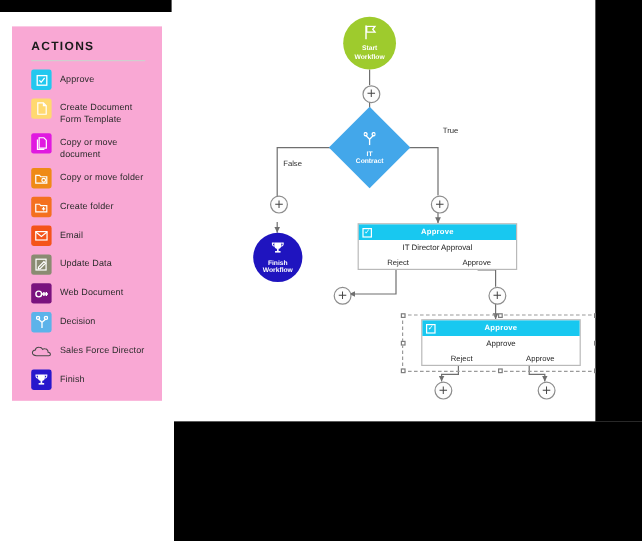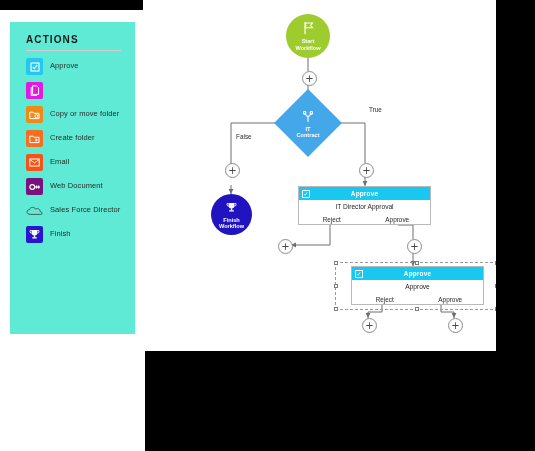--- a/index.html
+++ b/index.html
@@ -11,21 +11,21 @@
   }
 
   
   #top-black-bar{position:absolute;left:0;top:0;width:143px;height:10px;background:#000;}
   #bottom-black-area{position:absolute;left:145px;top:351px;width:390px;height:100px;background:#000;}
   #right-black-area{position:absolute;left:496px;top:0px;width:39px;height:351px;background:#000;}
 
   
   #actions-panel{
     position:absolute;left:10px;top:22px;width:125px;height:312px;
-    background:#5eead4;
+    background:#f9a8d4;
   }
   #actions-title{
     position:absolute;left:16px;top:12px;
     font-size:10px;font-weight:bold;letter-spacing:1.1px;color:#1b1b1b;
   }
   #actions-divider{
     position:absolute;left:16px;top:28px;width:95px;height:1px;background:#cfcfcf;
   }
   #actions-list{position:absolute;left:0;top:36px;width:125px;}
   .action-item{
@@ -132,26 +132,36 @@
       <div class="action-item">
         <span class="action-icon" style="background: rgb(34, 200, 239);">
           <svg width="10" height="10" viewBox="0 0 10 10">
             <rect x="1" y="1" width="8" height="8" stroke="#fff" stroke-width="1.1" fill="none"></rect>
             <path d="M2.8,5 L4.3,6.6 L7.2,2.9" stroke="#fff" stroke-width="1.1" fill="none"></path>
           </svg>
         </span>
         <span class="action-label">Approve</span>
       </div>
       <div class="action-item">
+        <span class="action-icon" style="background: rgb(255, 217, 112);">
+          <svg width="10" height="11" viewBox="0 0 10 11">
+            <path d="M1.5,0.8 L6.2,0.8 L8.5,3.1 L8.5,10.2 L1.5,10.2 Z" stroke="#fff" stroke-width="1" fill="none"></path>
+            <path d="M6.2,0.8 L6.2,3.1 L8.5,3.1" stroke="#fff" stroke-width="1" fill="none"></path>
+          </svg>
+        </span>
+        <span class="action-label">Create Document Form Template</span>
+      </div>
+      <div class="action-item">
         <span class="action-icon" style="background: rgb(224, 26, 224);">
           <svg width="10" height="11" viewBox="0 0 10 11">
             <path d="M2.6,0.8 L6.6,0.8 L8.6,2.8 L8.6,9.4 L2.6,9.4 Z" stroke="#fff" stroke-width="1" fill="none"></path>
             <path d="M1.2,2.2 L1.2,10.4 L7,10.4" stroke="#fff" stroke-width="1" fill="none"></path>
           </svg>
         </span>
+        <span class="action-label">Copy or move document</span>
       </div>
       <div class="action-item">
         <span class="action-icon" style="background: rgb(239, 138, 22);">
           <svg width="11" height="10" viewBox="0 0 11 10">
             <path d="M0.8,2.2 L4,2.2 L4.9,3.3 L10,3.3 L10,8.6 L0.8,8.6 Z" stroke="#fff" stroke-width="1" fill="none"></path>
             <circle cx="7.4" cy="6.2" r="1.5" stroke="#fff" stroke-width="1" fill="none"></circle>
           </svg>
         </span>
         <span class="action-label">Copy or move folder</span>
       </div>
@@ -165,30 +175,49 @@
         <span class="action-label">Create folder</span>
       </div>
       <div class="action-item">
         <span class="action-icon" style="background: rgb(244, 84, 26);">
           <svg width="11" height="9" viewBox="0 0 11 9">
             <rect x="0.8" y="1" width="9.4" height="7" stroke="#fff" stroke-width="1" fill="none"></rect>
             <path d="M0.8,1.4 L5.5,5 L10.2,1.4" stroke="#fff" stroke-width="1" fill="none"></path>
           </svg>
         </span>
         <span class="action-label">Email</span>
+      </div>
+      <div class="action-item">
+        <span class="action-icon" style="background: rgb(138, 139, 114);">
+          <svg width="11" height="11" viewBox="0 0 11 11">
+            <rect x="1" y="1" width="8.4" height="9" stroke="#fff" stroke-width="1" fill="none"></rect>
+            <path d="M3.1,7.6 L7.6,3.1 L8.9,4.4 L4.4,8.9 L2.9,9.2 Z" stroke="#fff" stroke-width="1" fill="none"></path>
+          </svg>
+        </span>
+        <span class="action-label">Update Data</span>
       </div>
       <div class="action-item">
         <span class="action-icon" style="background: rgb(122, 18, 126);">
           <svg width="12" height="8" viewBox="0 0 12 8">
             <circle cx="3.3" cy="4" r="2.4" stroke="#fff" stroke-width="1.2" fill="none"></circle>
             <path d="M5.9,4 L11,4" stroke="#fff" stroke-width="1.2"></path>
             <path d="M7.6,2.4 L7.6,5.6 M9.6,2.4 L9.6,5.6" stroke="#fff" stroke-width="1.2"></path>
           </svg>
         </span>
         <span class="action-label">Web Document</span>
+      </div>
+      <div class="action-item">
+        <span class="action-icon" style="background: rgb(92, 179, 234);">
+          <svg width="10" height="11" viewBox="0 0 10 11">
+            <path d="M5,10.4 L5,5.6 M5,5.6 L1.8,2.8 M5,5.6 L8.2,2.8" stroke="#fff" stroke-width="1.1" fill="none"></path>
+            <circle cx="1.7" cy="1.9" r="1.3" stroke="#fff" stroke-width="1.1" fill="none"></circle>
+            <circle cx="8.3" cy="1.9" r="1.3" stroke="#fff" stroke-width="1.1" fill="none"></circle>
+          </svg>
+        </span>
+        <span class="action-label">Decision</span>
       </div>
       <div class="action-item">
         <span class="action-icon" style="background: transparent;">
           <svg width="17" height="10" viewBox="0 0 17 10">
             <path d="M4.4,8.4 C2.2,8.4 1,7.2 1,5.9 C1,4.7 2,3.7 3.3,3.8 C3.7,2.3 5.1,1.3 6.7,1.4 C7.9,1.4 9,2.1 9.5,3.1 C10,2.7 10.7,2.5 11.4,2.6 C13,2.7 14.2,4 14.1,5.5 C15.2,5.6 16,6.5 16,7.5 C16,8 15.6,8.4 14.8,8.4 Z" stroke="#4a4a4a" stroke-width="0.9" fill="none"></path>
           </svg>
         </span>
         <span class="action-label">Sales Force Director</span>
       </div>
       <div class="action-item">

